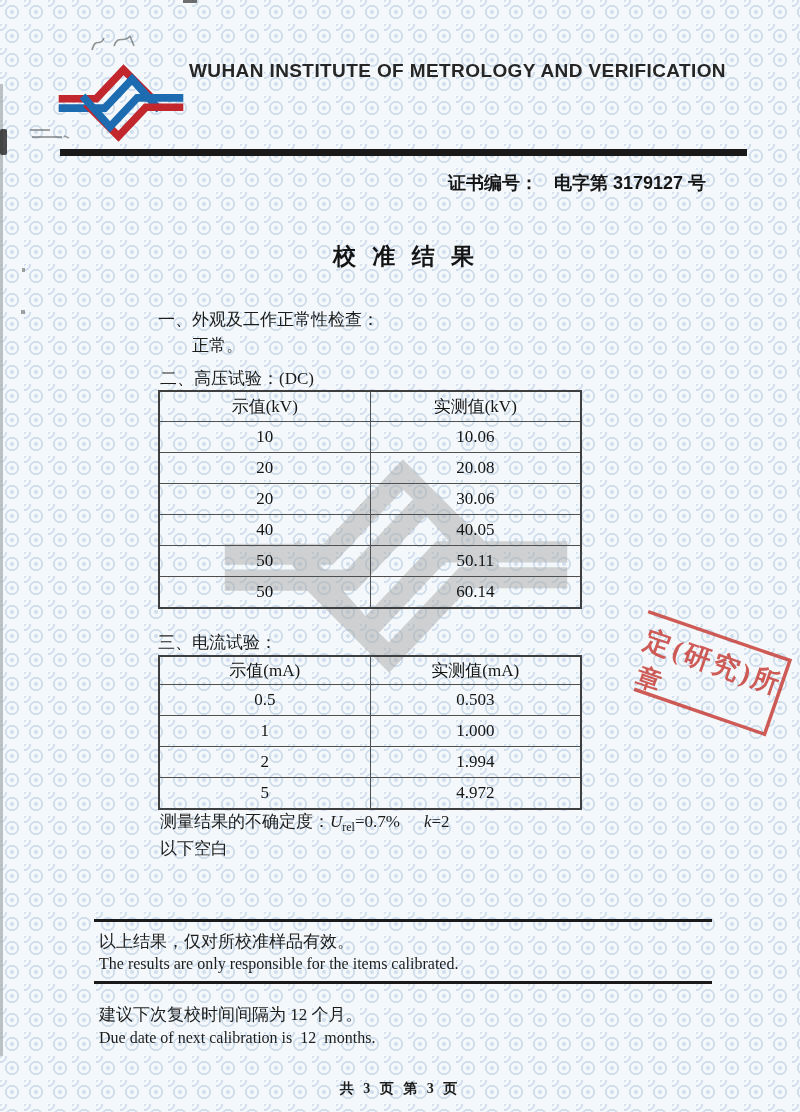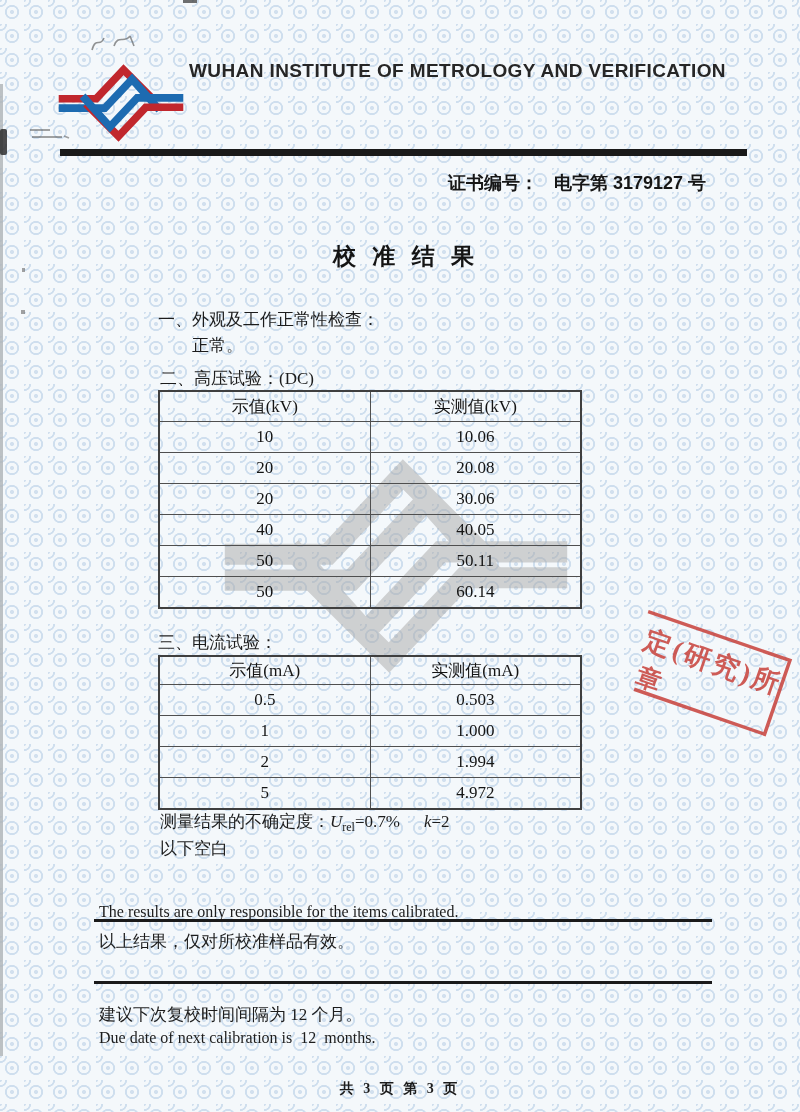--- a/index.html
+++ b/index.html
@@ -50,21 +50,21 @@
   .unc{left:160px;top:810px;font-size:17px;}
   .iu{font-style:italic;}
   .unc sub{font-size:12px;}
   .gap{display:inline-block;width:24px;}
   .blank-note{left:160px;top:837px;}
   
   .fl{left:94px;width:618px;height:3px;background:#1a1a1a;}
   .fl1{top:919px;} .fl2{top:981px;}
   .f-cn{left:99px;font-size:17px;white-space:pre-wrap;}
   .f-en{left:99px;font-size:16px;white-space:pre-wrap;}
-  .ft1cn{top:930px;} .ft1en{top:903px;}
+  .ft1cn{top:930px;} .ft1en{top:955px;}
   .ft2cn{top:1003px;} .ft2en{top:1029px;}
   .pageno{left:0;right:0;top:1080px;text-align:center;font-weight:700;font-size:14px;letter-spacing:3px;}
   
   .watermark{left:220px;top:437px;width:352px;height:258px;opacity:.5;z-index:0;}
   .stamp{left:612px;top:596px;width:200px;height:170px;overflow:visible;z-index:3;}
   .stamp text{font-family:"Liberation Serif",serif;font-weight:700;}
   
   .scan-edge{left:0;top:84px;width:3px;height:972px;background:#aeb3b6;opacity:.8;}
   .mark-black{left:0;top:129px;width:7px;height:26px;background:#2e2e2e;opacity:.85;border-radius:2px;}
   .top-dash{left:183px;top:0;width:14px;height:3px;background:#333;opacity:.7;}

